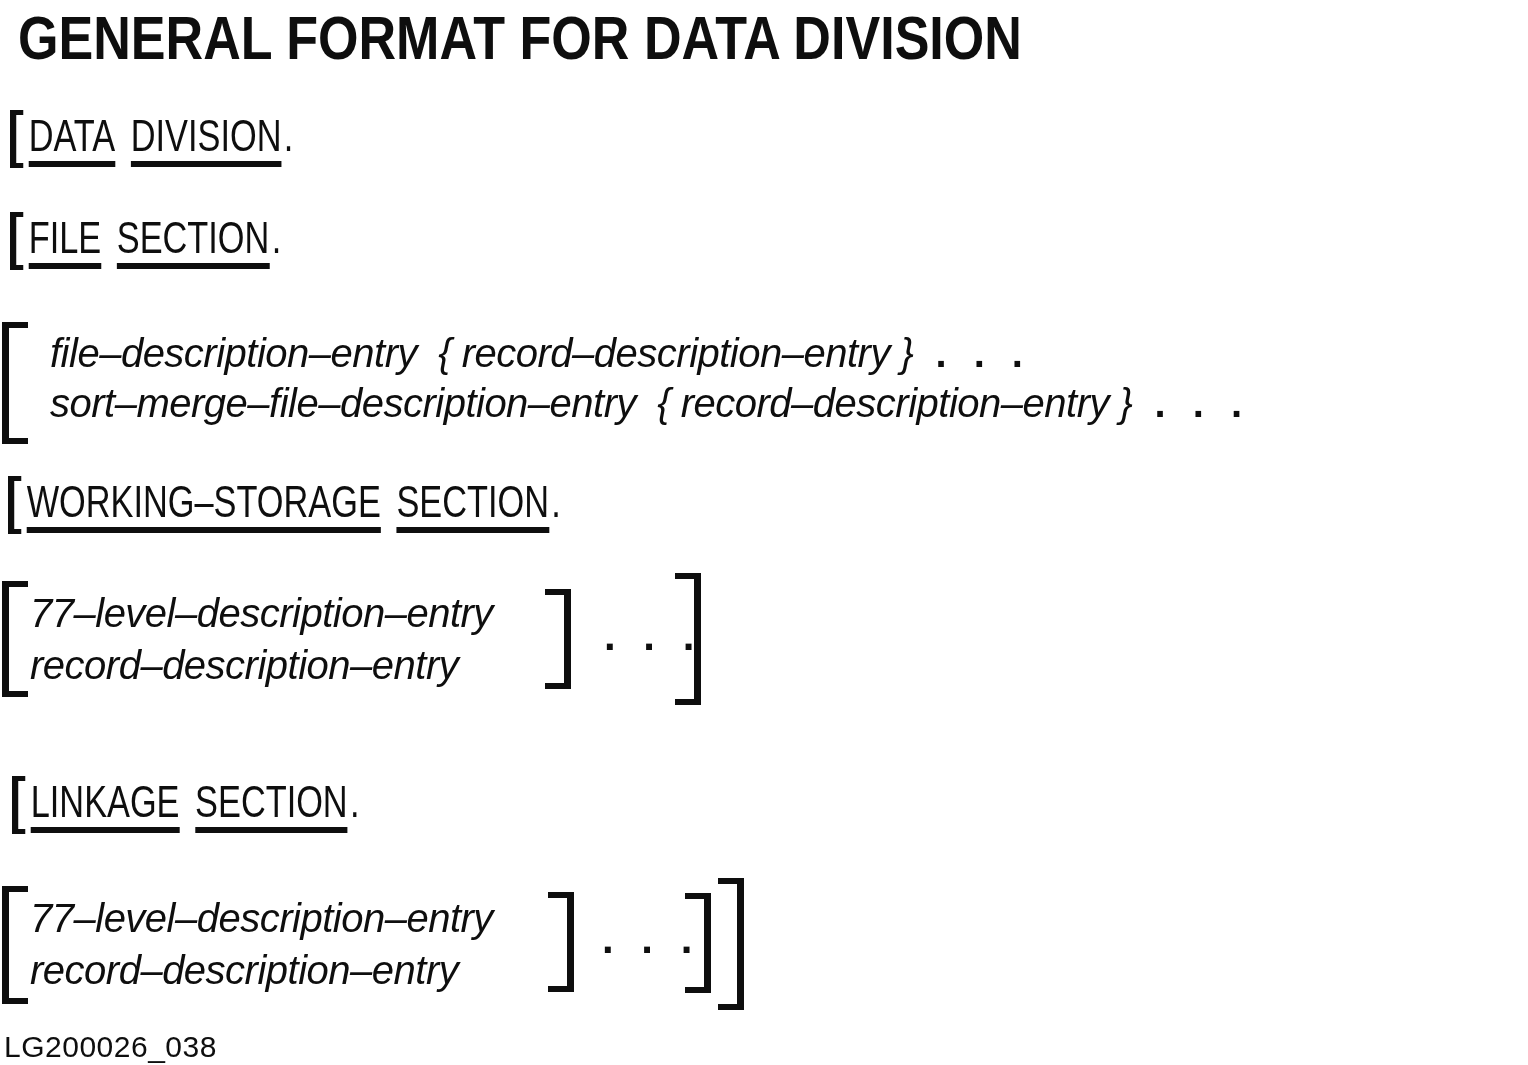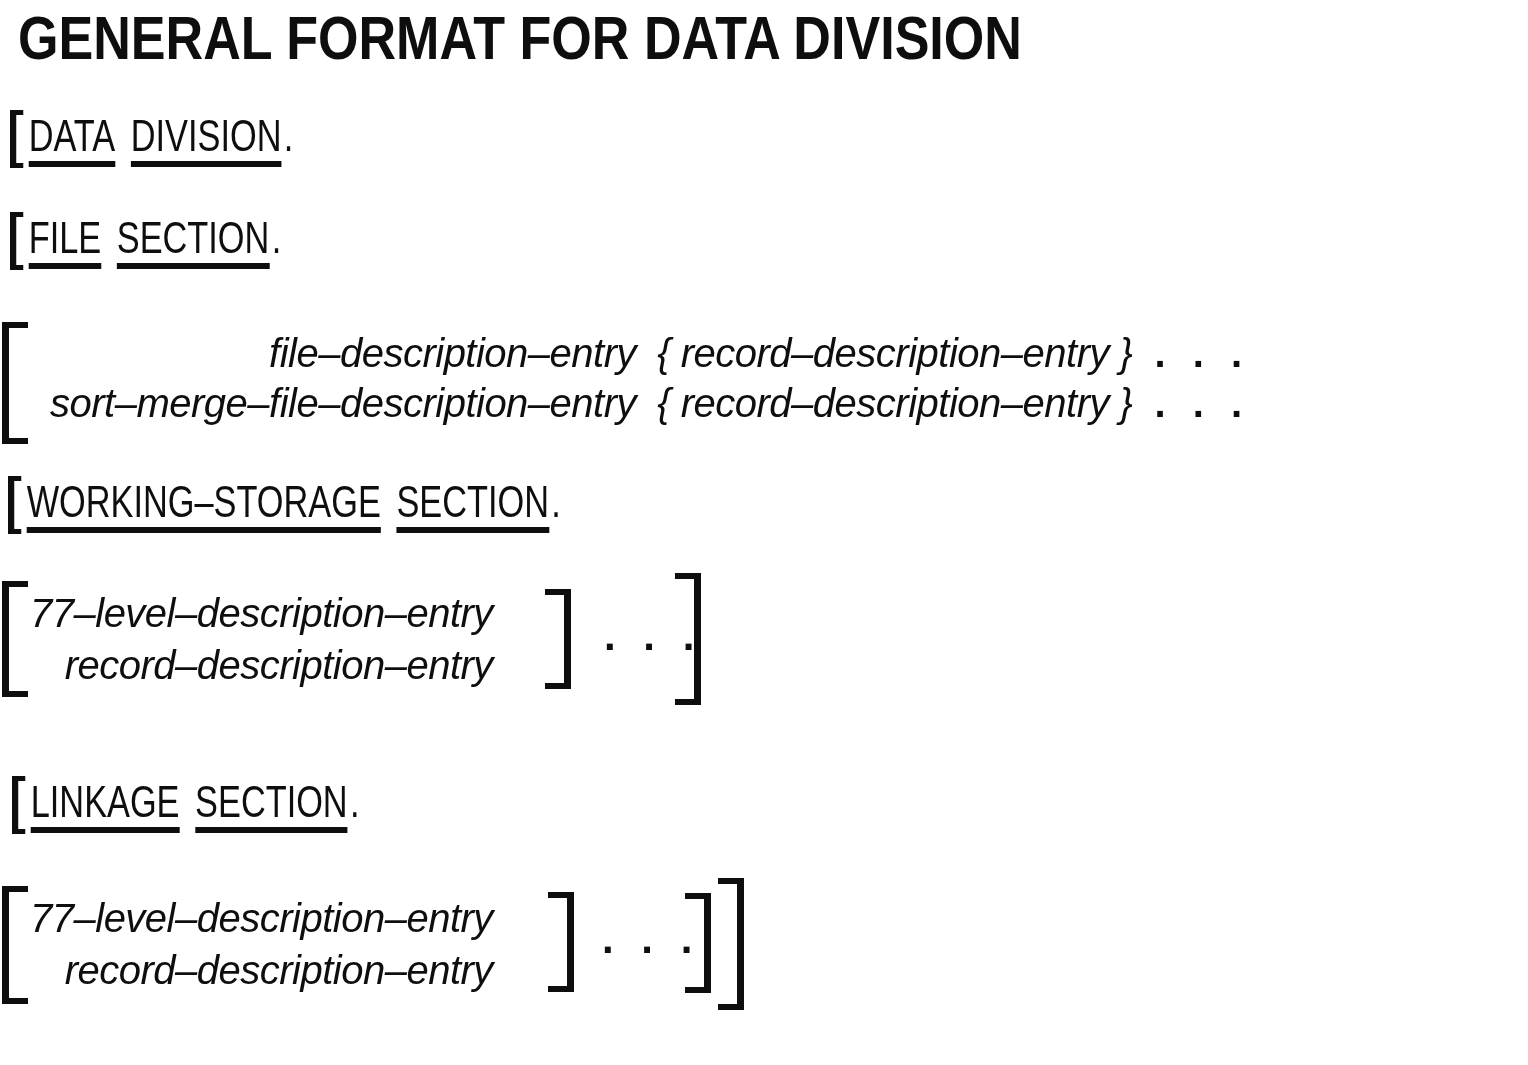--- a/index.html
+++ b/index.html
@@ -76,21 +76,21 @@
     border-top:6px solid var(--ink);
     border-bottom:6px solid var(--ink);
   }
   .rbr{
     position:absolute;
     width:26px;
     border-right:7px solid var(--ink);
     border-top:6px solid var(--ink);
     border-bottom:6px solid var(--ink);
   }
-  .glines{ position:absolute;text-align:right; }
+  .glines{ position:absolute; }
   .gline{
     font-style:italic;
     font-size:40px;
     line-height:50px;
     letter-spacing:-0.5px;
     white-space:pre;
   }
   .gline .txt{ white-space:pre; }
   .tdots{
     display:inline-block;
@@ -183,14 +183,15 @@
     <div class="glines" style="left:28px; top:14px;">
       <div class="gline" style="line-height:52px;"><span class="txt">77–level–description–entry</span></div>
       <div class="gline" style="line-height:52px;"><span class="txt">record–description–entry</span></div>
     </div>
     <span class="rbr" style="left:546px; top:14px; height:100px;"></span>
     <span class="gdots" style="left:600px; top:40px;">. . .</span>
     <span class="rbr" style="left:683px; top:15px; height:100px;"></span>
     <span class="rbr" style="left:716px; top:0; height:132px;"></span>
   </div>
 
+  <div class="figlabel">LG200026_038</div>
 
 </div>
 
 </body></html>

